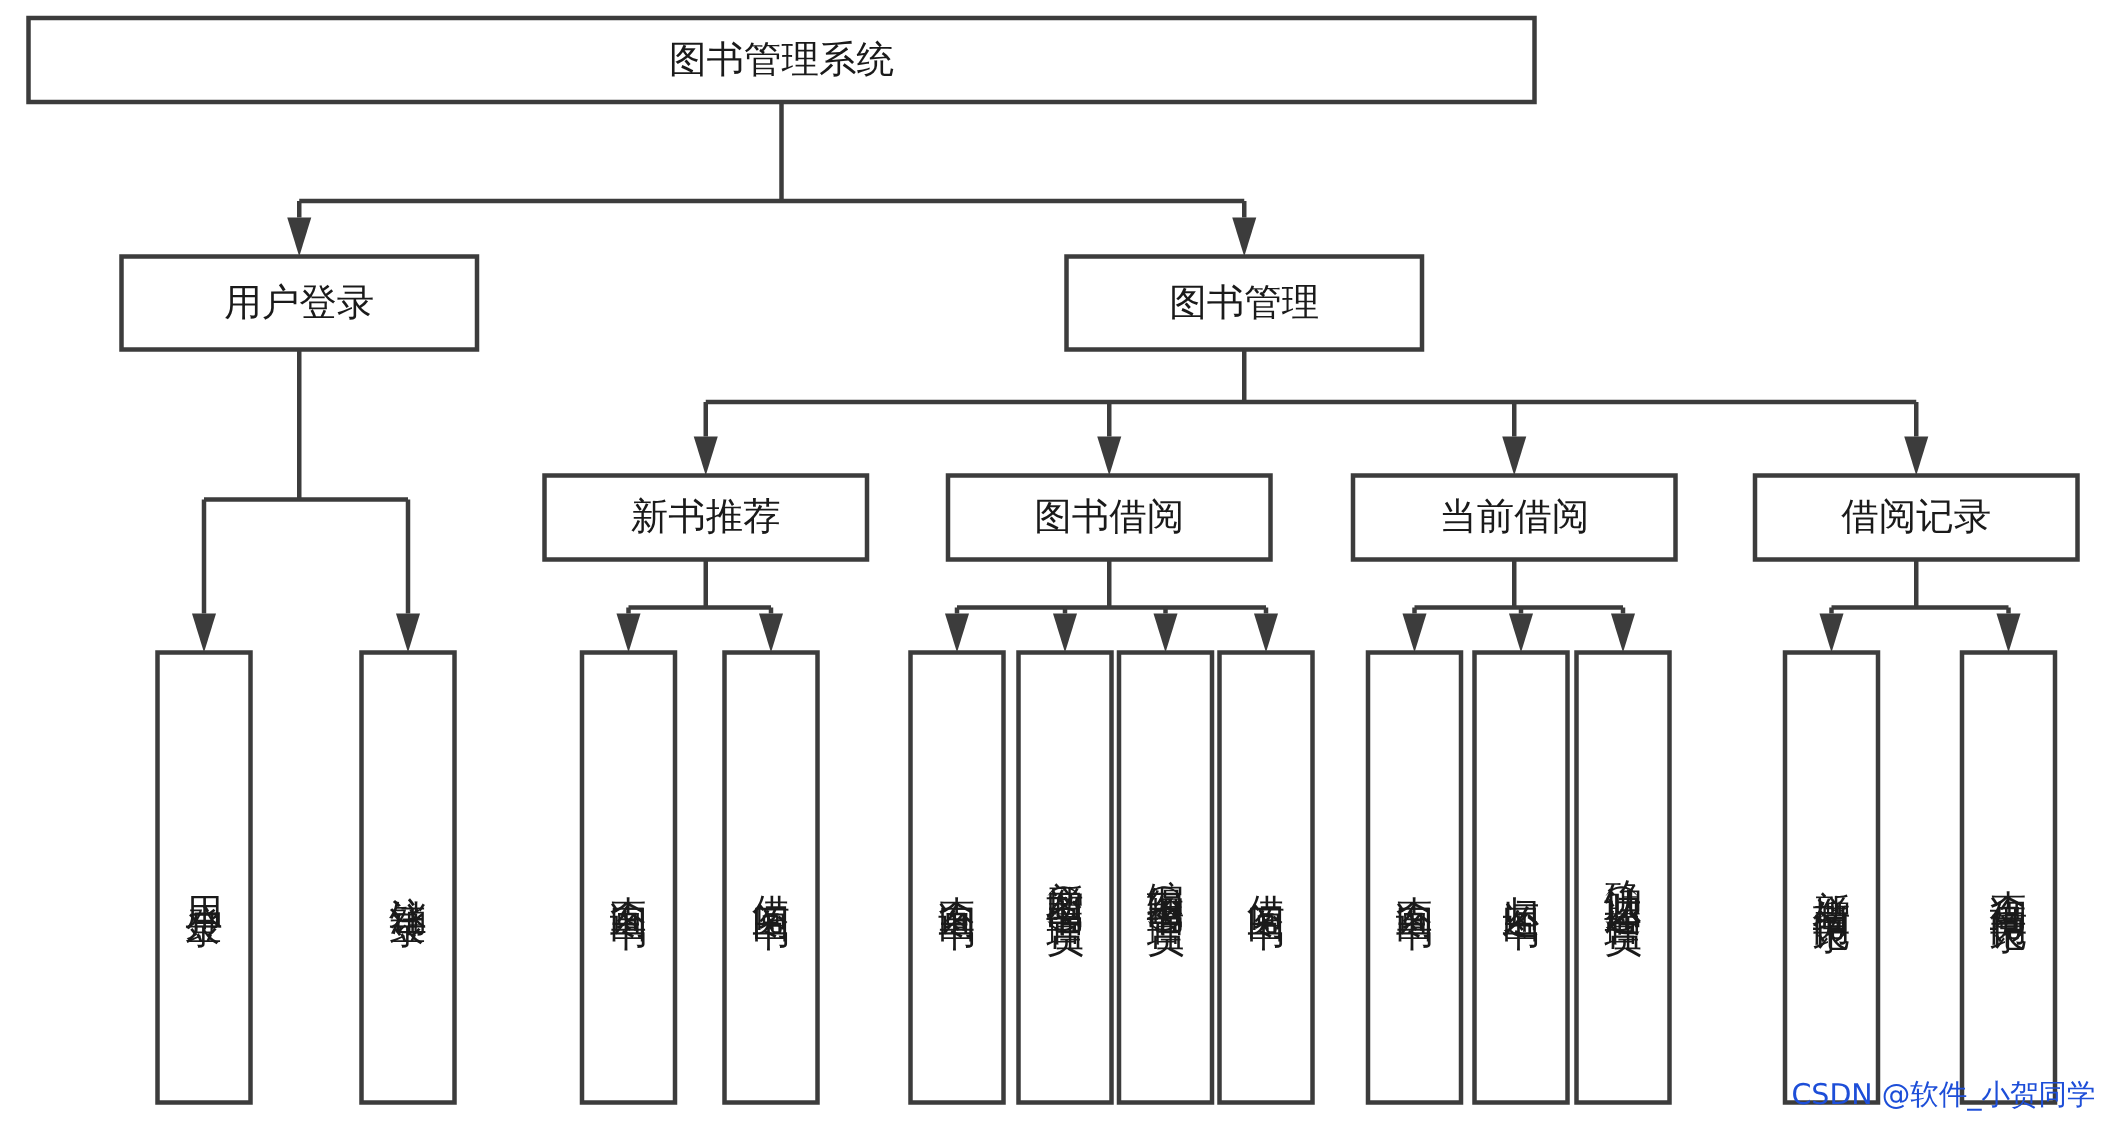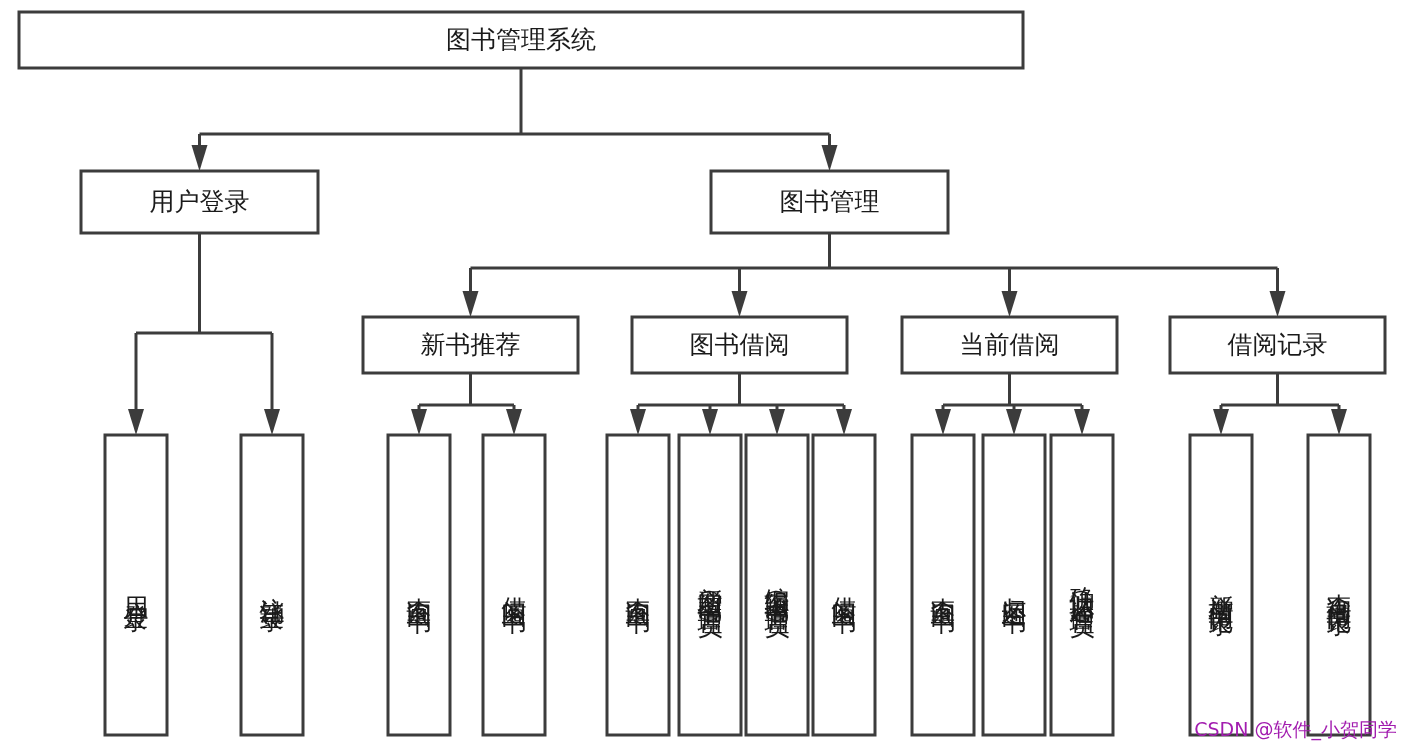--- a/index.html
+++ b/index.html
@@ -59,21 +59,21 @@
   .arrowhead {
     fill: #3c3c3c;
     stroke: none;
   }
   .watermark {
     position: absolute;
     right: 8px;
     bottom: 4px;
     font-family: "DejaVu Sans", "Liberation Sans", sans-serif;
     font-size: 19px;
-    color: #a21caf;
+    color: #1d4ed8;
     white-space: nowrap;
     pointer-events: none;
   }
 </style>
 </head>
 <body>
 
 <div id="diagram-root">
   <svg id="diagram-svg" width="1405" height="747" viewBox="0 0 1405 747" xmlns="http://www.w3.org/2000/svg">
       <line x1="521" y1="68" x2="521" y2="134" class="connector"></line>

